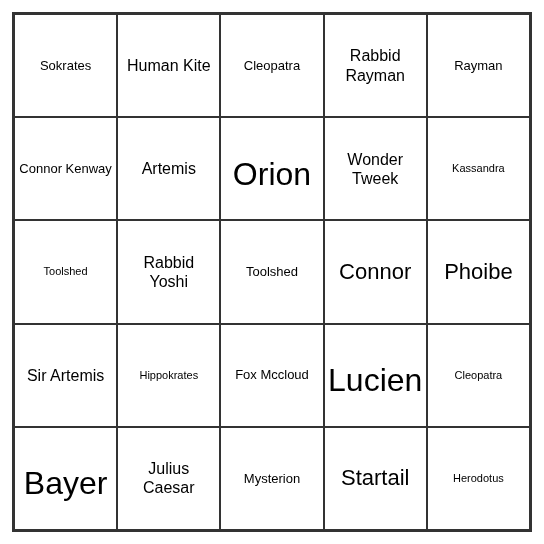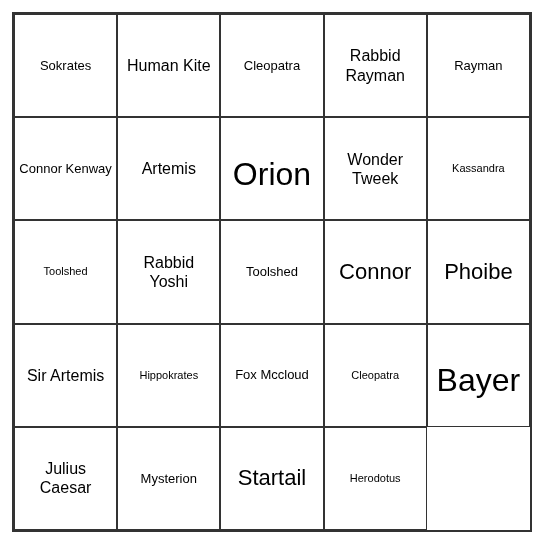--- a/index.html
+++ b/index.html
@@ -105,20 +105,23 @@
     <div class="bingo-cell">
       <span class="size-medium">Sir Artemis</span>
     </div>
     <div class="bingo-cell">
       <span class="size-small">Hippokrates</span>
     </div>
     <div class="bingo-cell">
       <span class="size-normal">Fox Mccloud</span>
     </div>
     <div class="bingo-cell">
+      <span class="size-xlarge">Lucien</span>
+    </div>
+    <div class="bingo-cell">
       <span class="size-small">Cleopatra</span>
     </div>
     <div class="bingo-cell">
       <span class="size-xlarge">Bayer</span>
     </div>
     <div class="bingo-cell">
       <span class="size-medium">Julius Caesar</span>
     </div>
     <div class="bingo-cell">
       <span class="size-normal">Mysterion</span>

